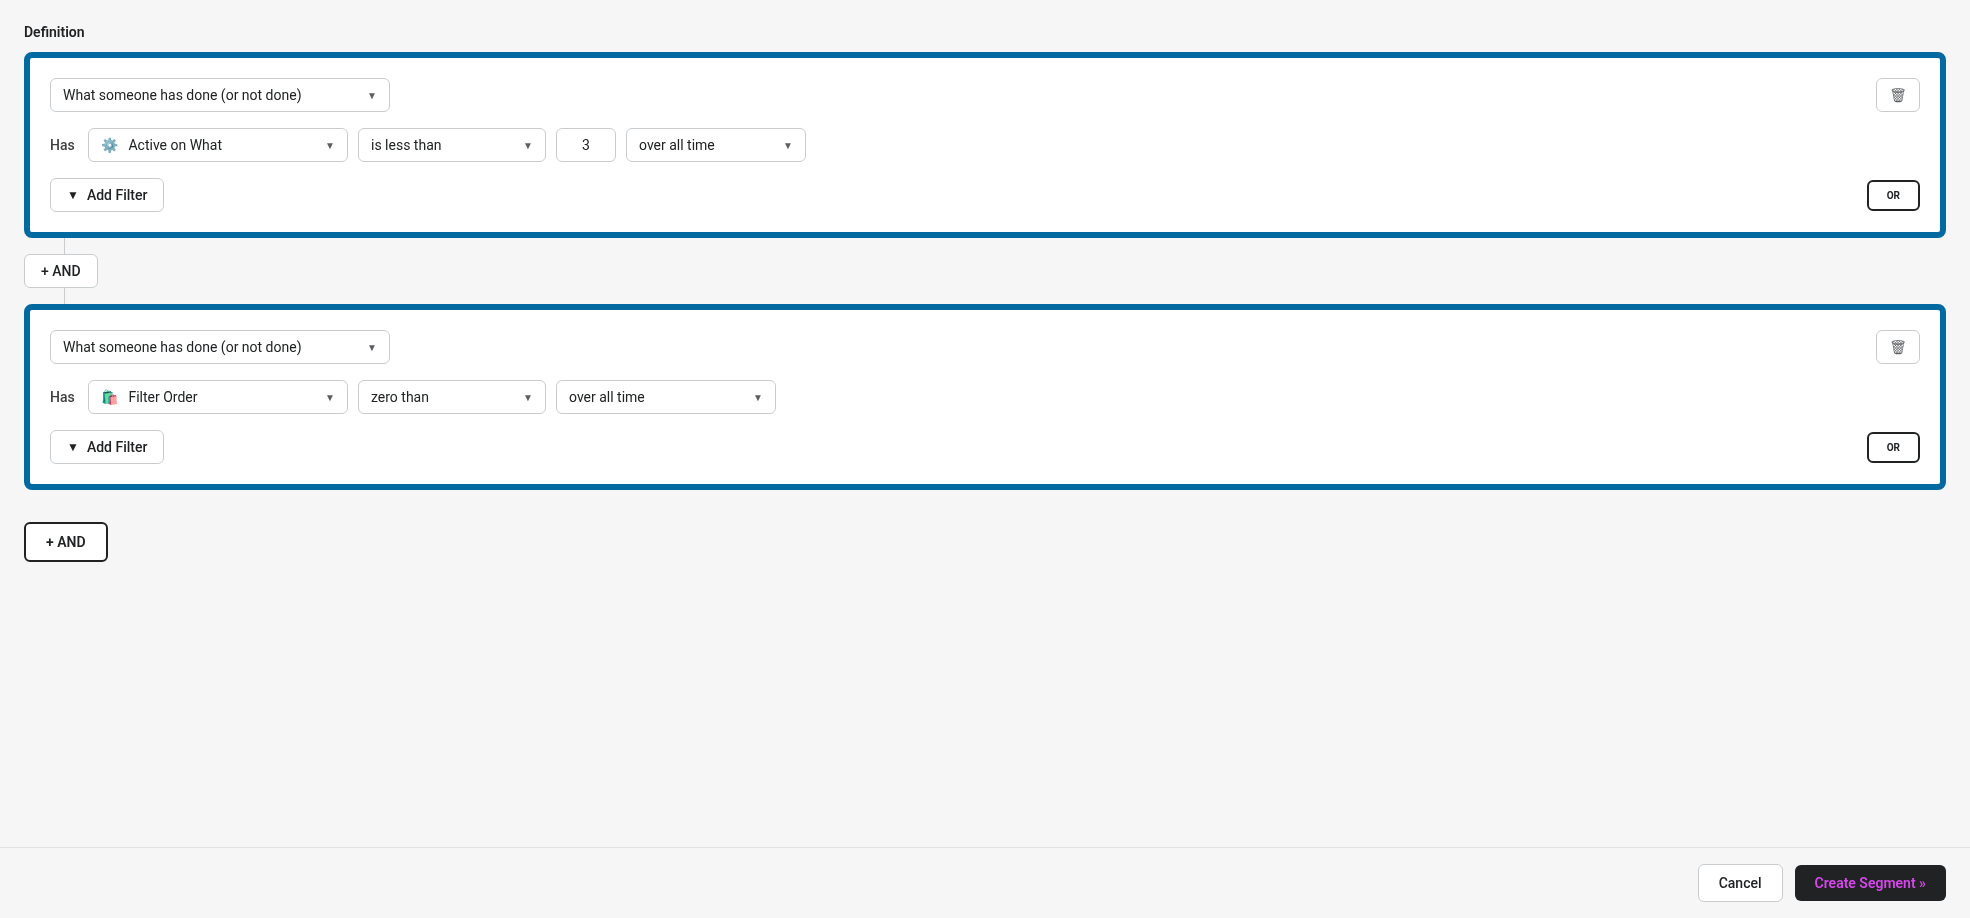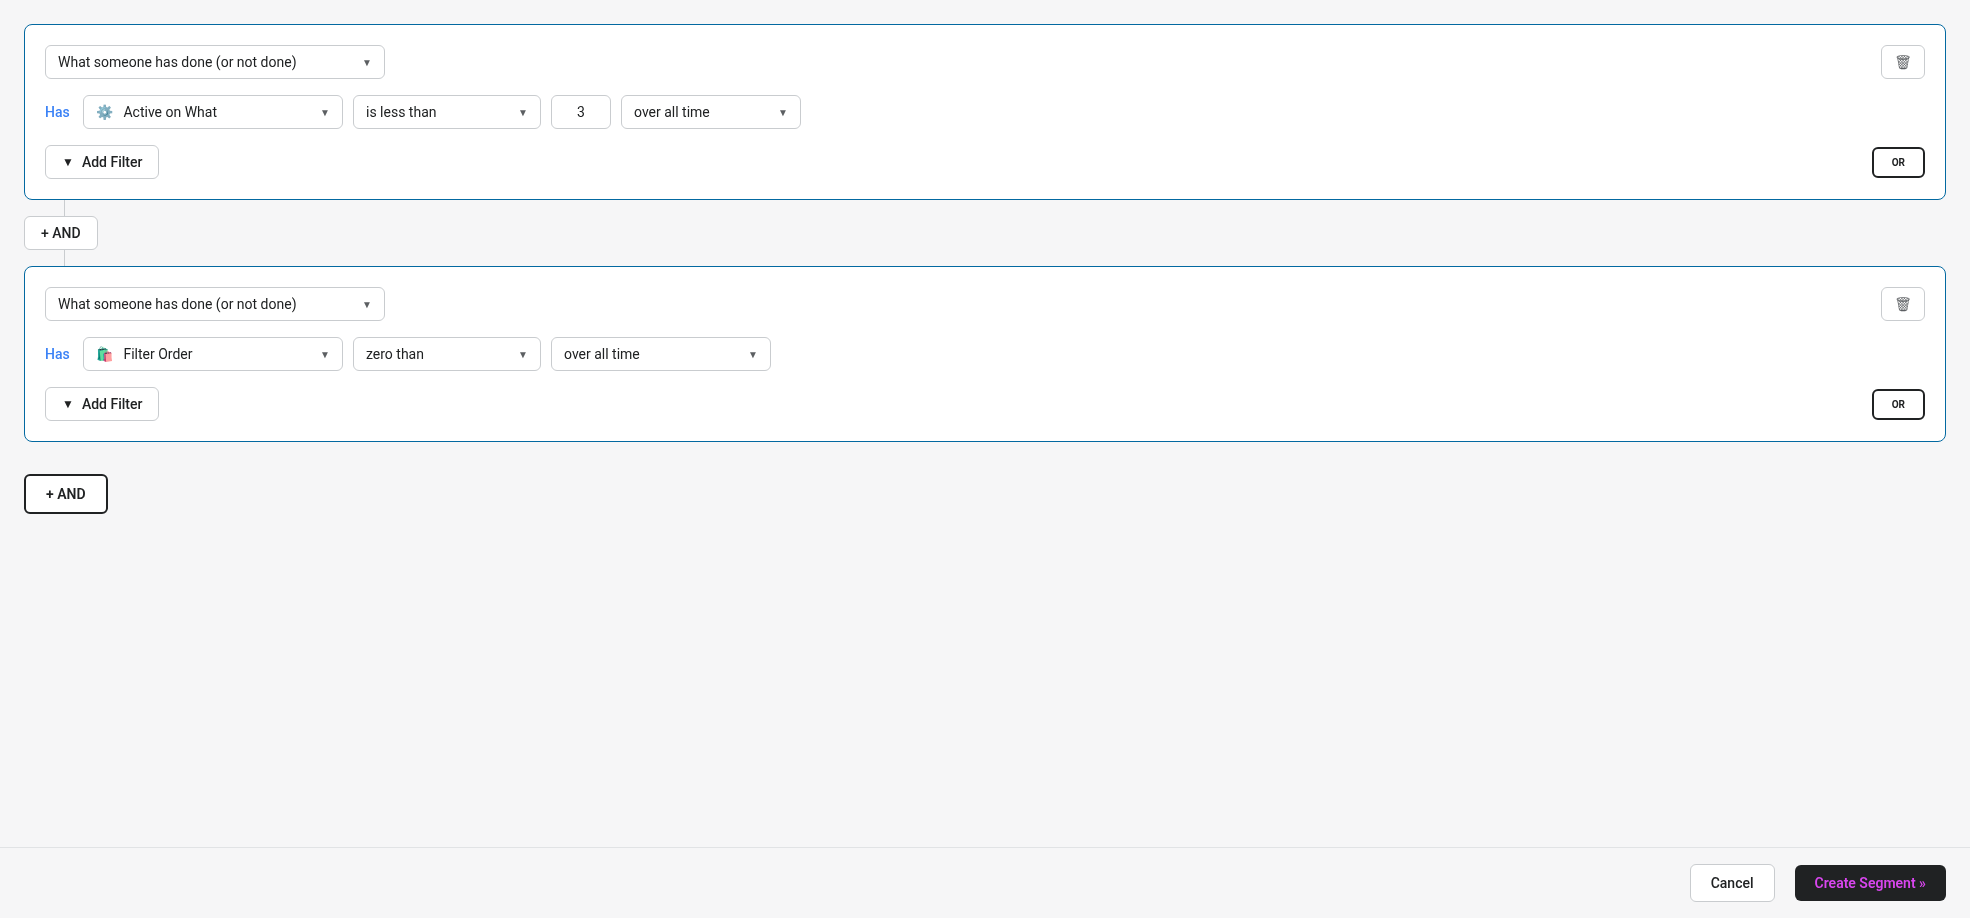--- a/index.html
+++ b/index.html
@@ -24,21 +24,21 @@
 
     .definition-label {
       font-size: 14px;
       font-weight: 600;
       color: #202223;
       margin-bottom: 12px;
     }
 
     .condition-block {
       background: #ffffff;
-      border: 1px solid #0369a1;
+      border: 6px solid #0369a1;
       border-radius: 8px;
       padding: 20px 20px 20px 20px;
       position: relative;
       margin-bottom: 0;
     }
 
     .condition-header {
       display: flex;
       align-items: center;
       justify-content: space-between;
@@ -74,21 +74,21 @@
     .filter-row {
       display: flex;
       align-items: center;
       gap: 10px;
       margin-bottom: 16px;
     }
 
     .has-label {
       font-size: 14px;
       font-weight: 500;
-      color: #3b82f6;
+      color: #404040;
       min-width: 28px;
     }
 
     .select-field {
       display: flex;
       align-items: center;
       border: 1px solid #c9cccf;
       border-radius: 6px;
       background: #ffffff;
       padding: 8px 12px;
@@ -205,21 +205,21 @@
       gap: 6px;
     }
 
     .footer-bar {
       background: #f6f6f7;
       border-top: 1px solid #e1e3e5;
       padding: 16px 24px;
       display: flex;
       align-items: center;
       justify-content: flex-end;
-      gap: 20px;
+      gap: 12px;
       margin-top: auto;
     }
 
     .cancel-btn {
       border: 1px solid #c9cccf;
       border-radius: 6px;
       background: #ffffff;
       padding: 10px 20px;
       font-size: 14px;
       font-weight: 500;
@@ -264,20 +264,21 @@
     .select-label-with-icon {
       display: flex;
       align-items: center;
       gap: 6px;
     }
   </style>
 </head>
 <body>
 
 <div class="main-content">
+  <div class="definition-label">Definition</div>
 
   <div class="condition-block">
     <div class="condition-header">
       <div class="condition-type-select">
         <span>What someone has done (or not done)</span>
         <span class="chevron-down">▼</span>
       </div>
       <div class="delete-btn" title="">
         <span class="icon-trash">🗑</span>
       </div>

